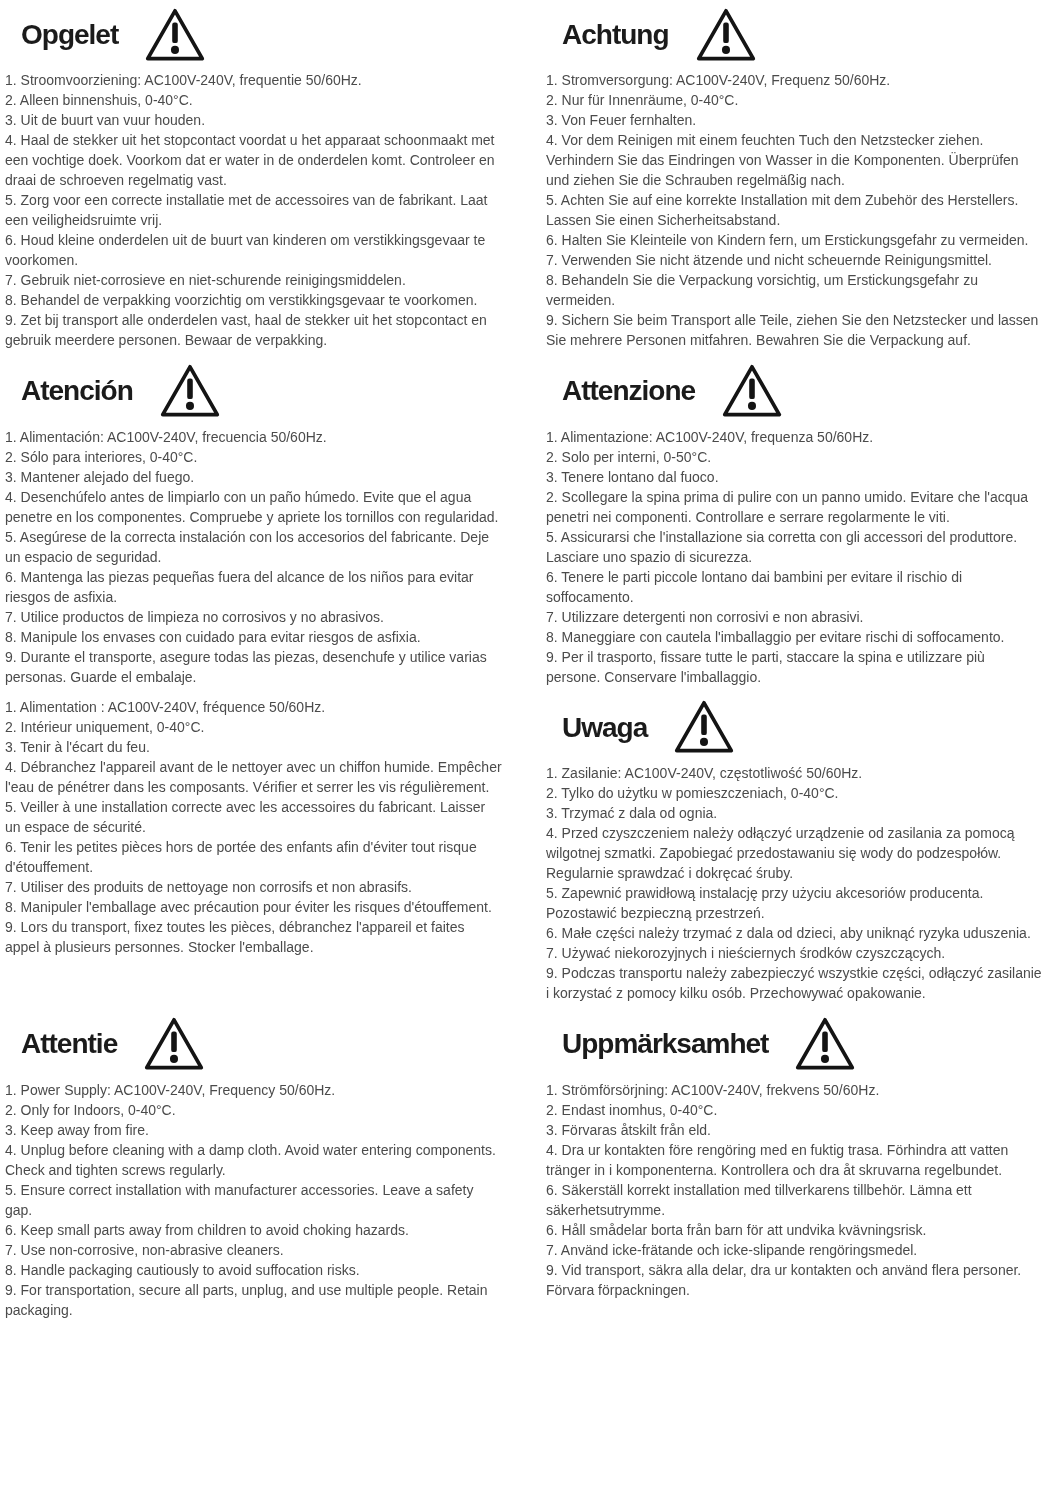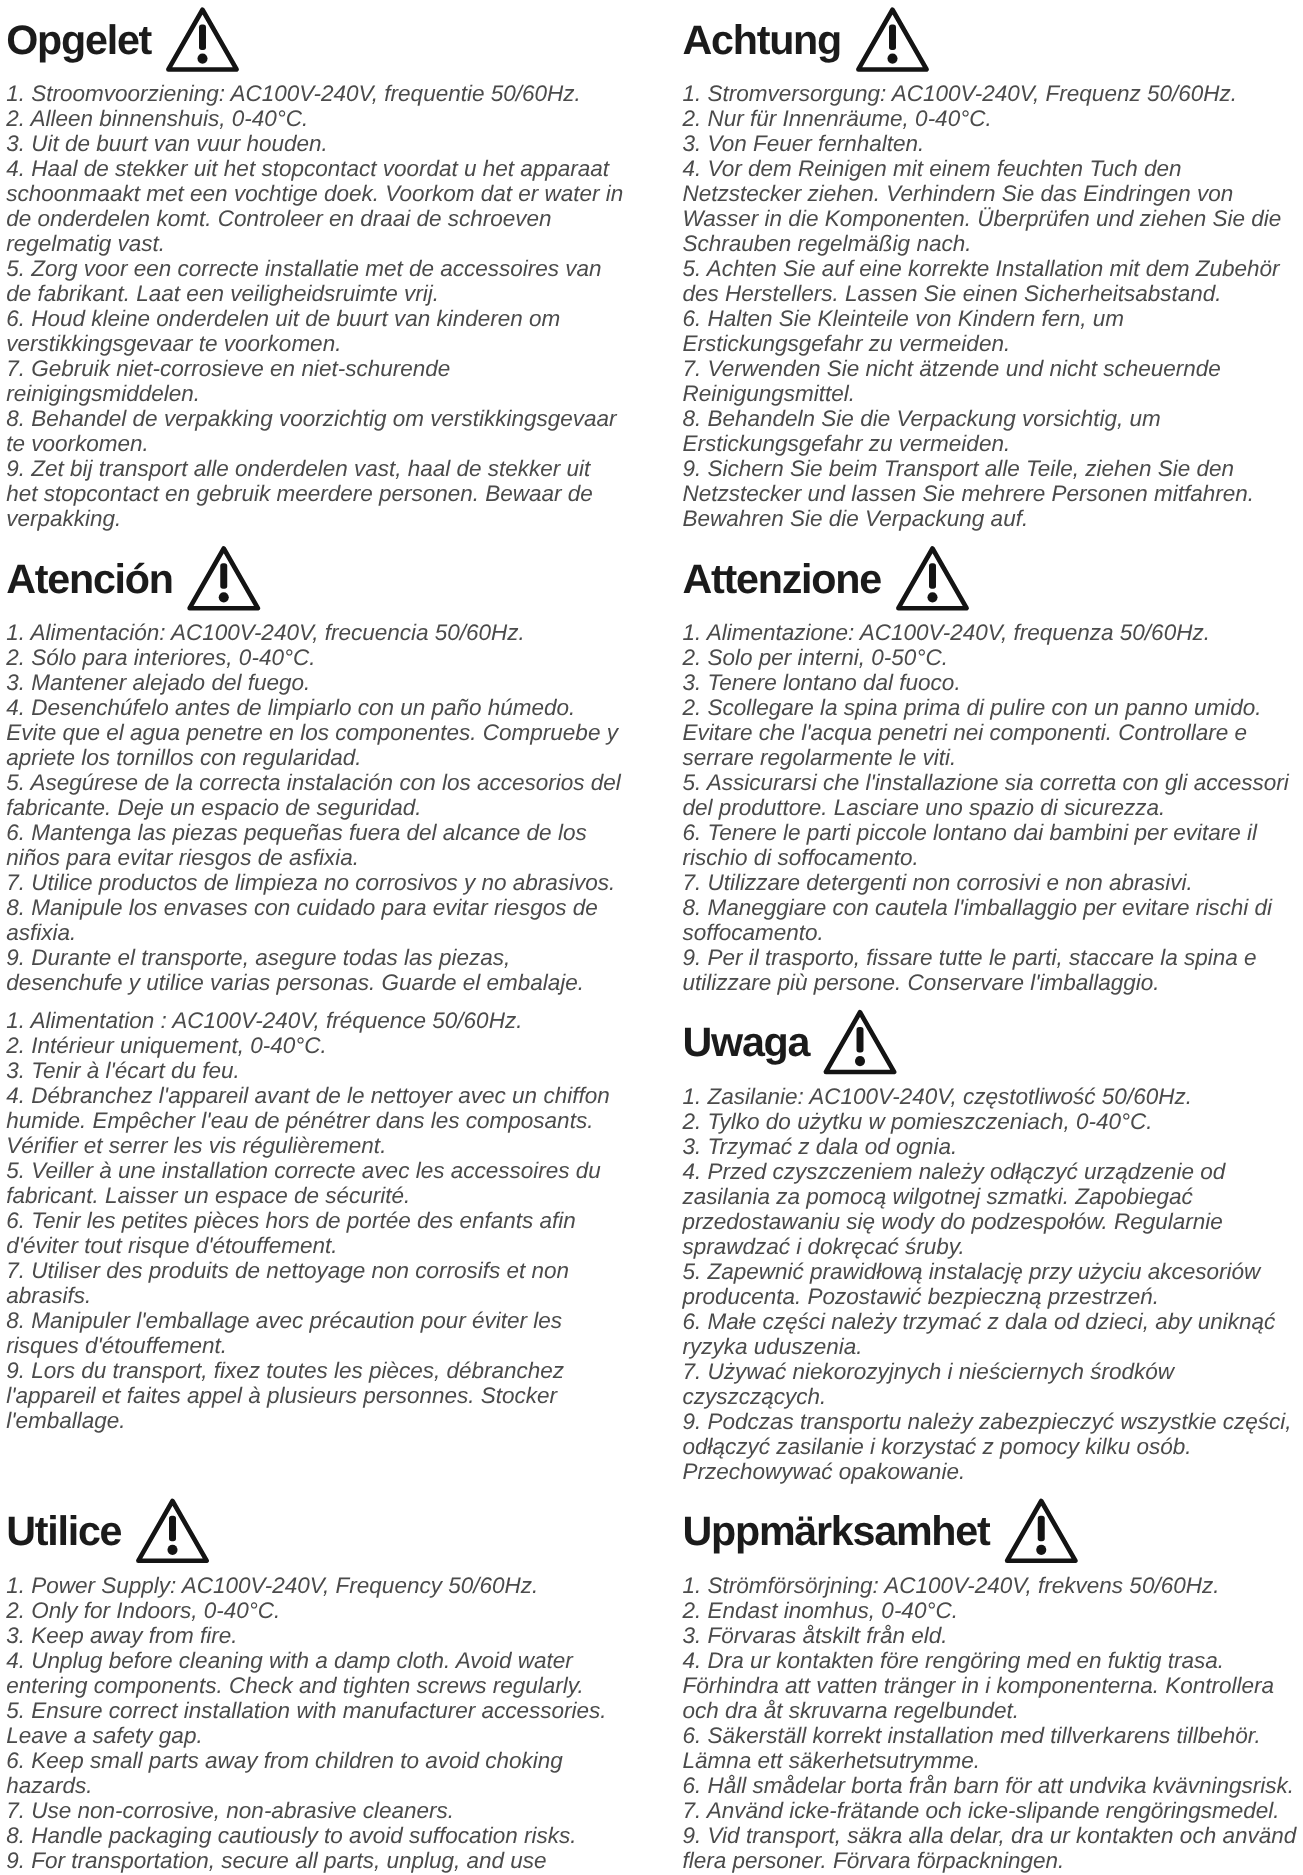--- a/index.html
+++ b/index.html
@@ -25,31 +25,31 @@
     align-items: start;
   }
   section.warn { width: 100%; }
   .hd {
     display: flex;
     align-items: center;
     gap: 10px;
     margin: 0 0 5px 0;
   }
   .hd h1 {
-    margin: 0;
-    font-size: 33px;
+    margin: 16px;
+    font-size: 28px;
     line-height: 1.05;
     font-weight: bold;
     letter-spacing: -1px;
     color: var(--heading-color, #1b1b1b);
     white-space: nowrap;
   }
   .tri { display: inline-block; width: 62px; height: 56px; flex: 0 0 auto; }
   .tri svg { width: 62px; height: 56px; display: block; }
-  .items { font-size: 18px; line-height: 20px; font-style: italic; }
+  .items { font-size: 14px; line-height: 20px; }
   .items .item { margin: 0; }
   #icon-defs { position: absolute; width: 0; height: 0; overflow: hidden; }
 </style>
 </head>
 <body style="--body-color: #4b4b4b; --heading-color: #1b1b1b; background: rgb(255, 255, 255);">
 
 <svg id="icon-defs" xmlns="http://www.w3.org/2000/svg" aria-hidden="true">
   <symbol id="tri-sym" viewBox="0 0 100 90">
     <polygon points="50,6 94,83 6,83" fill="#ffffff" stroke="#141414" stroke-width="6" stroke-linejoin="round"></polygon>
     <rect x="45.5" y="25" width="9" height="33" rx="3.5" fill="#141414"></rect>
@@ -177,21 +177,21 @@
         <div class="item">4. Przed czyszczeniem należy odłączyć urządzenie od zasilania za pomocą wilgotnej szmatki. Zapobiegać przedostawaniu się wody do podzespołów. Regularnie sprawdzać i dokręcać śruby.</div>
         <div class="item">5. Zapewnić prawidłową instalację przy użyciu akcesoriów producenta. Pozostawić bezpieczną przestrzeń.</div>
         <div class="item">6. Małe części należy trzymać z dala od dzieci, aby uniknąć ryzyka uduszenia.</div>
         <div class="item">7. Używać niekorozyjnych i nieściernych środków czyszczących.</div>
         <div class="item">9. Podczas transportu należy zabezpieczyć wszystkie części, odłączyć zasilanie i korzystać z pomocy kilku osób. Przechowywać opakowanie.</div>
       </div>
   </section>
 
   <section class="warn">
     <header class="hd">
-      <h1>Utilice</h1>
+      <h1>Attentie</h1>
       <span class="tri">
           <svg>
             <use href="#tri-sym"></use>
           </svg>
         </span>
     </header>
     <div class="items">
         <div class="item">1. Power Supply: AC100V-240V, Frequency 50/60Hz.</div>
         <div class="item">2. Only for Indoors, 0-40°C.</div>
         <div class="item">3. Keep away from fire.</div>

